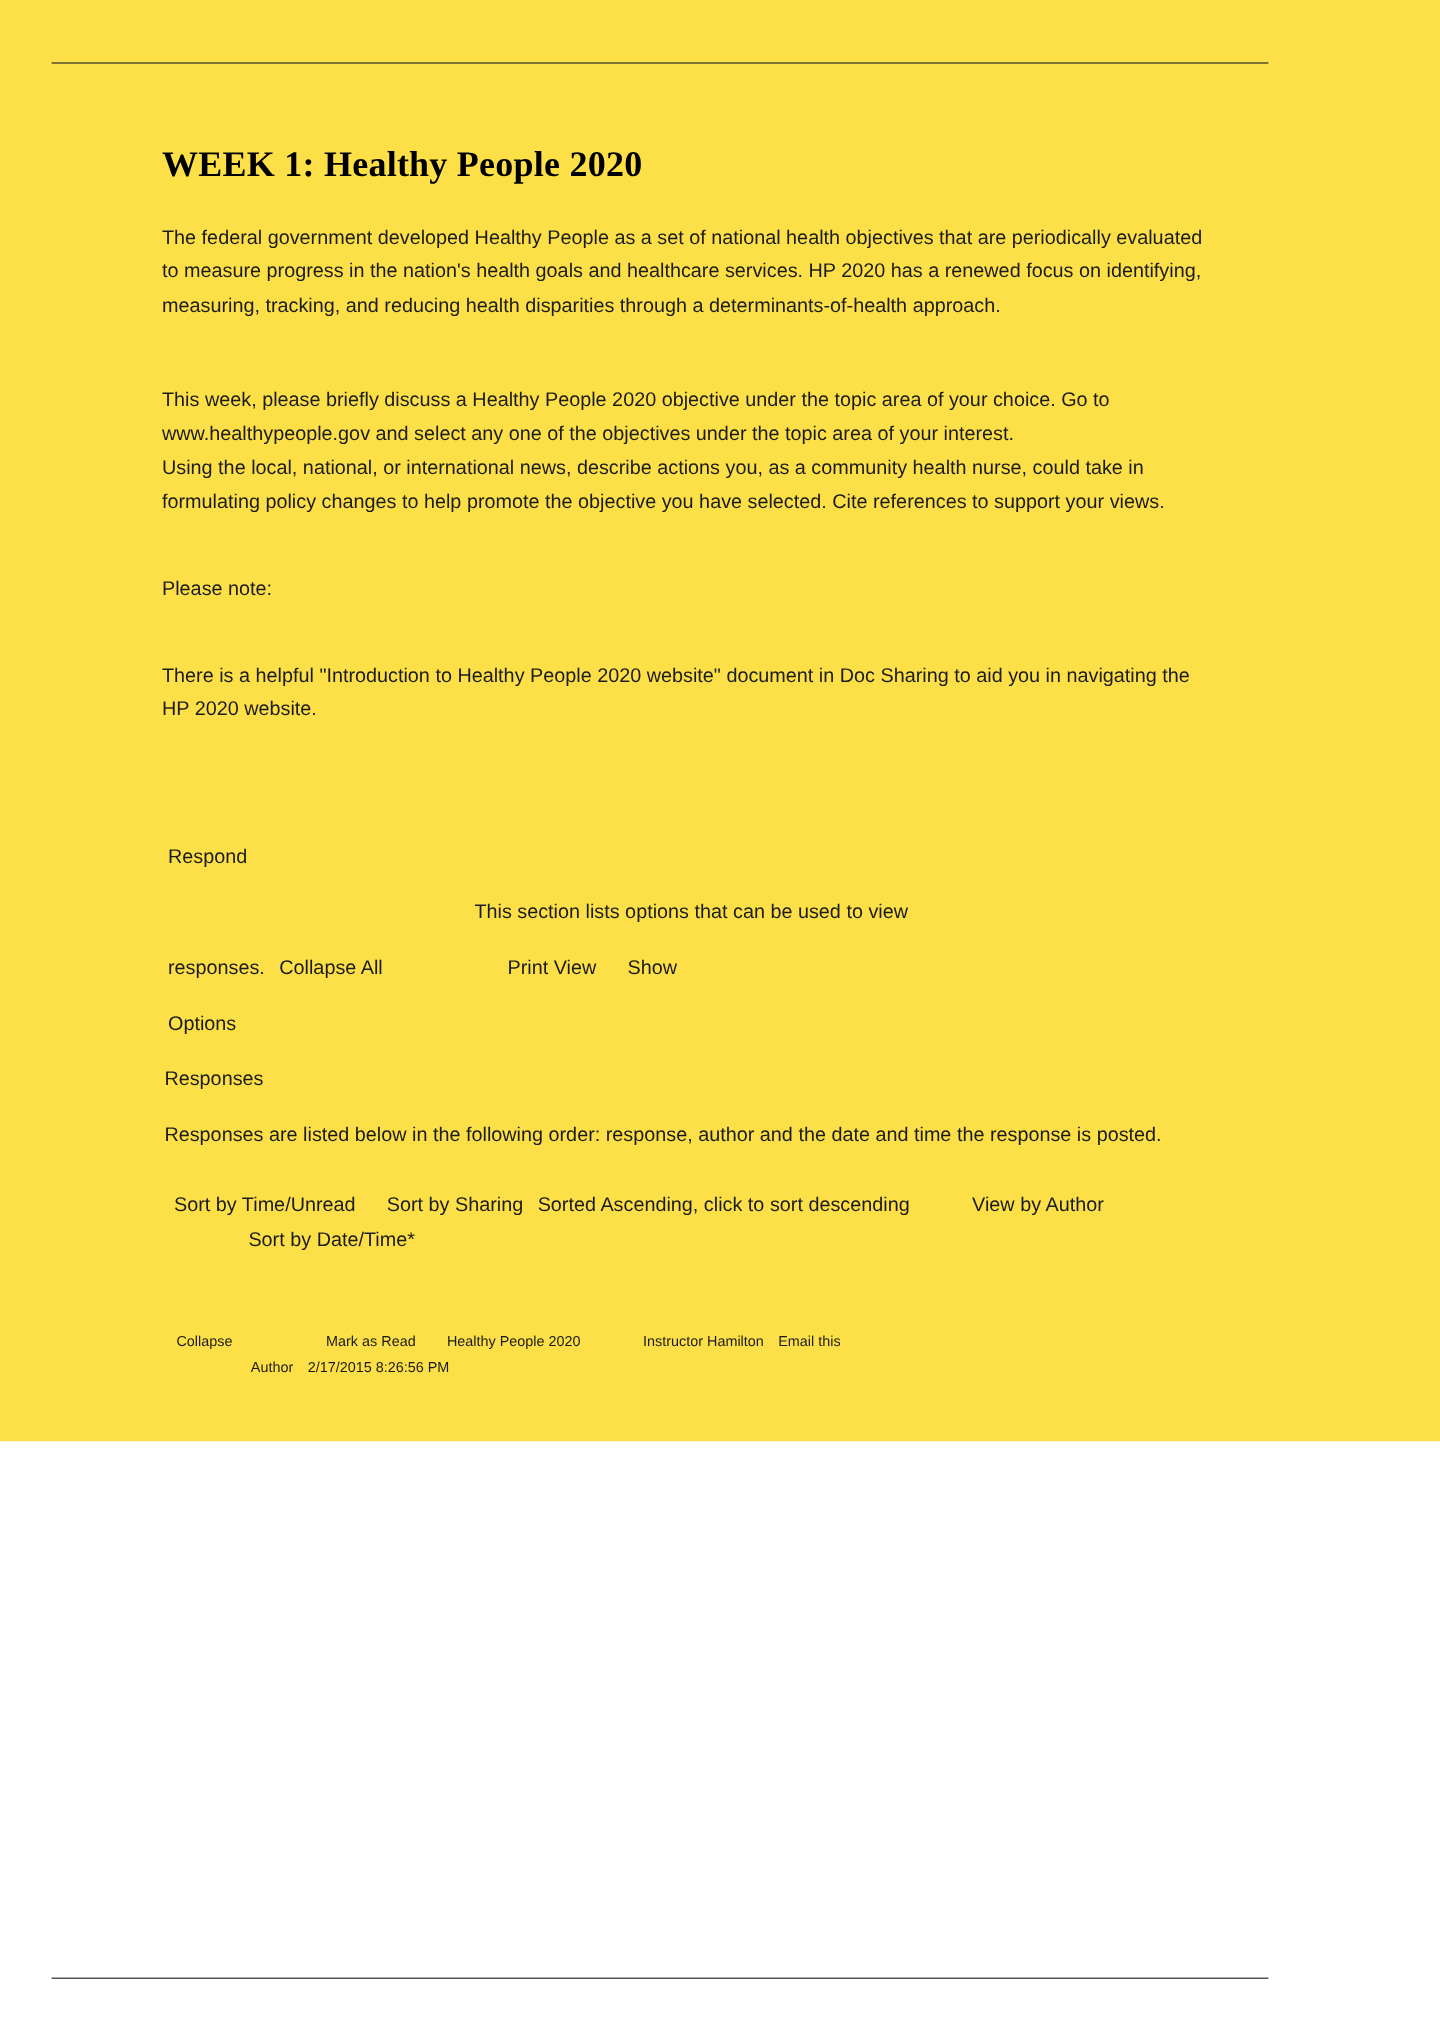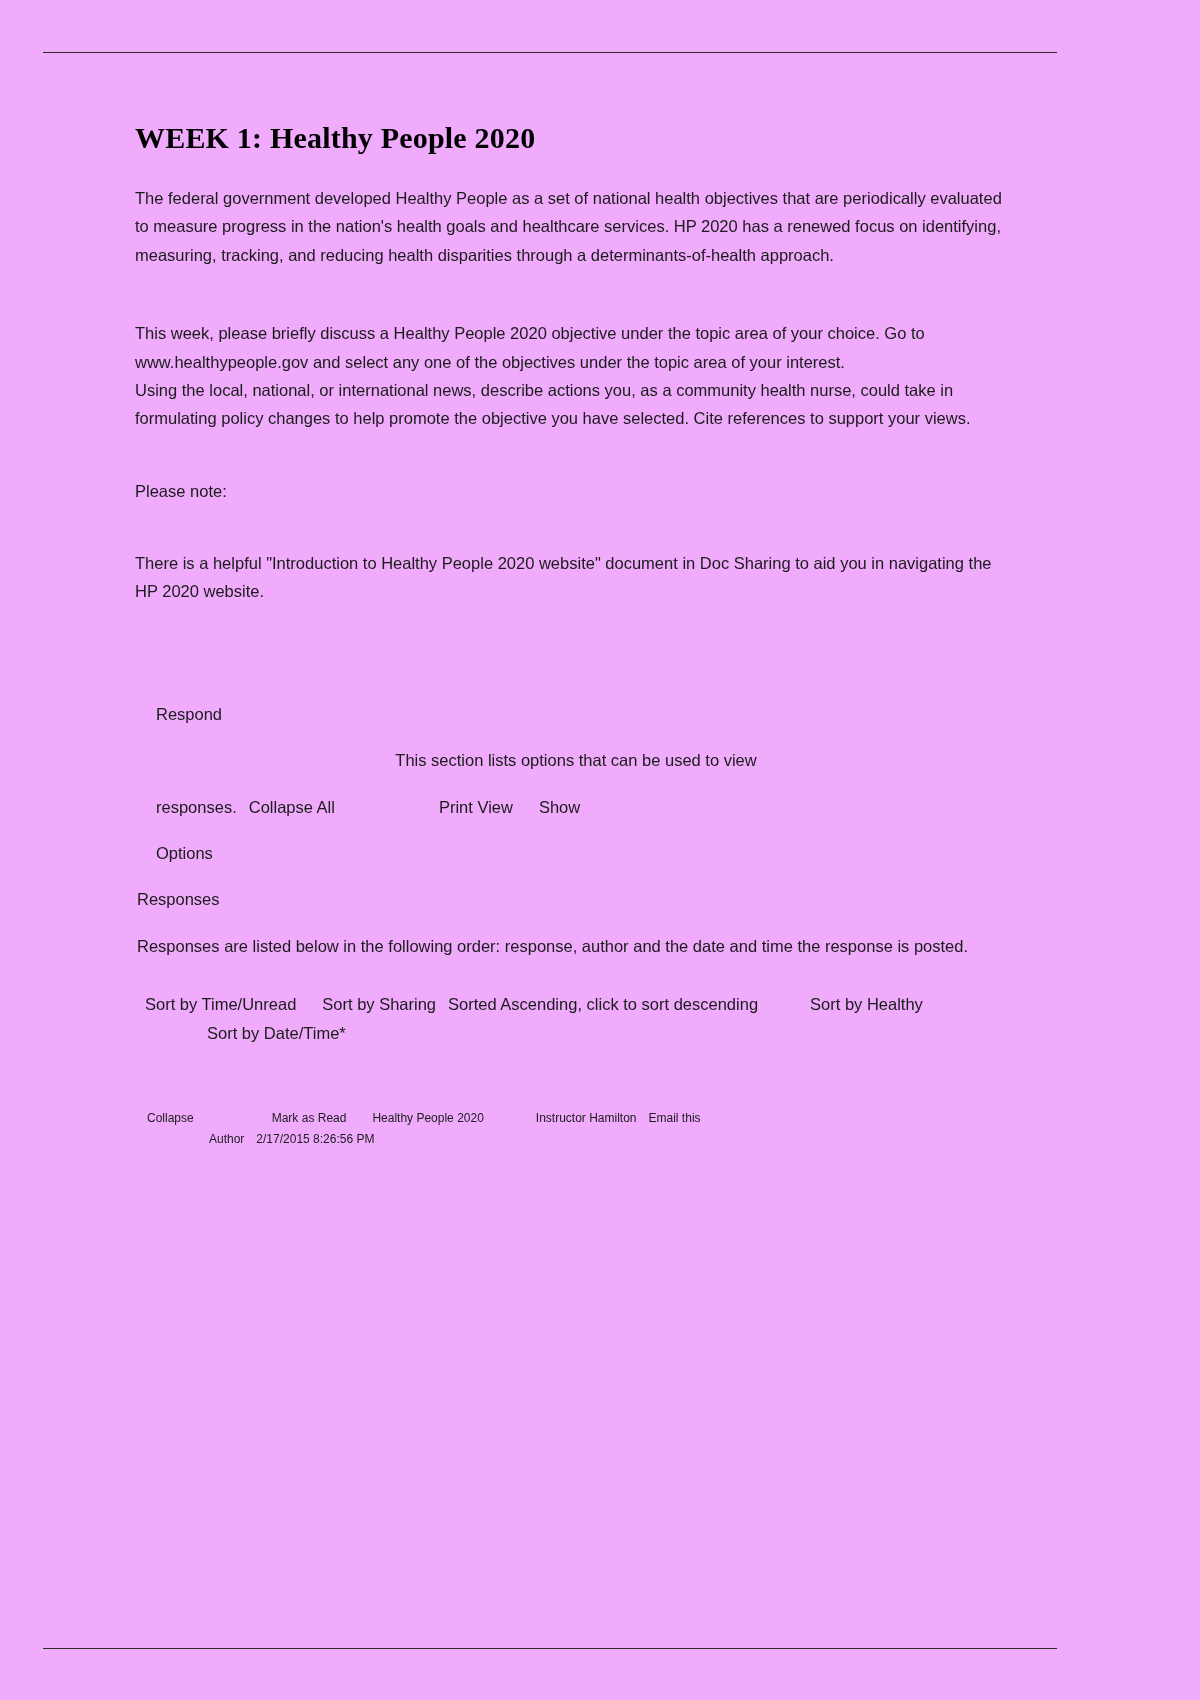--- a/index.html
+++ b/index.html
@@ -13,22 +13,22 @@
     position: relative;
     font-family: "Liberation Sans", sans-serif;
     color: #1a1a1a;
     overflow: hidden;
   }
   .page {
     position: absolute;
     left: 0;
     top: 0;
     width: 1200px;
-    height: 1700px;
-    background: #f0abfc;
+    height: 1201px;
+    background: #fde047;
   }
   .rule {
     position: absolute;
     left: 43px;
     width: 1014px;
     height: 0;
     border-top: 1.5px solid #2b2b2b;
   }
   .rule-top { top: 52px; }
   .rule-bottom { top: 1648px; }
@@ -61,21 +61,20 @@
   .gap-lg { height: 50px; }
   .gap-md { height: 44px; }
   .gap-sm { height: 30px; }
   .gap-xs { height: 18px; }
 
   .row-line {
     font-size: 16.5px;
     line-height: 1.72;
     color: #1b1b1b;
     white-space: pre;
-    margin-left: 16px;
   }
 
   .respond-block { margin-left: 5px; }
 
   .sort-row {
     font-size: 16.5px;
     line-height: 1.75;
     color: #1b1b1b;
     margin-left: 5px;
     max-width: 875px;
@@ -150,21 +149,21 @@
       <div class="gap-xs"></div>
 
       <div class="row-line" style="margin-left:-3px;">Responses</div>
 
       <div class="gap-xs"></div>
 
       <p class="para" style="margin-left:-3px;">Responses are listed below in the following order: response, author and the date and time the response is posted.</p>
 
       <div class="gap-sm"></div>
 
-      <div class="sort-row"><span>Sort by Time/Unread</span><span class="sp-mid"></span><span>Sort by Sharing</span><span class="sp-small"></span><span>Sorted Ascending, click to sort descending</span><span class="sp-wide"></span><span>Sort by Healthy</span><span class="second-line">Sort by Date/Time*</span></div>
+      <div class="sort-row"><span>Sort by Time/Unread</span><span class="sp-mid"></span><span>Sort by Sharing</span><span class="sp-small"></span><span>Sorted Ascending, click to sort descending</span><span class="sp-wide"></span><span>View by Author</span><span class="second-line">Sort by Date/Time*</span></div>
 
       <div class="gap-sm"></div>
 
 
       <div class="gap-sm"></div>
 
       <div class="collapse-row"><span>Collapse</span><span class="sp-wide"></span><span class="sp-mid"></span><span>Mark as Read</span><span class="sp-mid"></span><span>Healthy People 2020</span><span class="sp-wide"></span><span>Instructor Hamilton</span><span class="sp-small"></span><span>Email this</span><span class="second-line"><span>Author</span><span class="sp-small"></span><span>2/17/2015 8:26:56 PM</span></span></div>
 
     </div>
 

